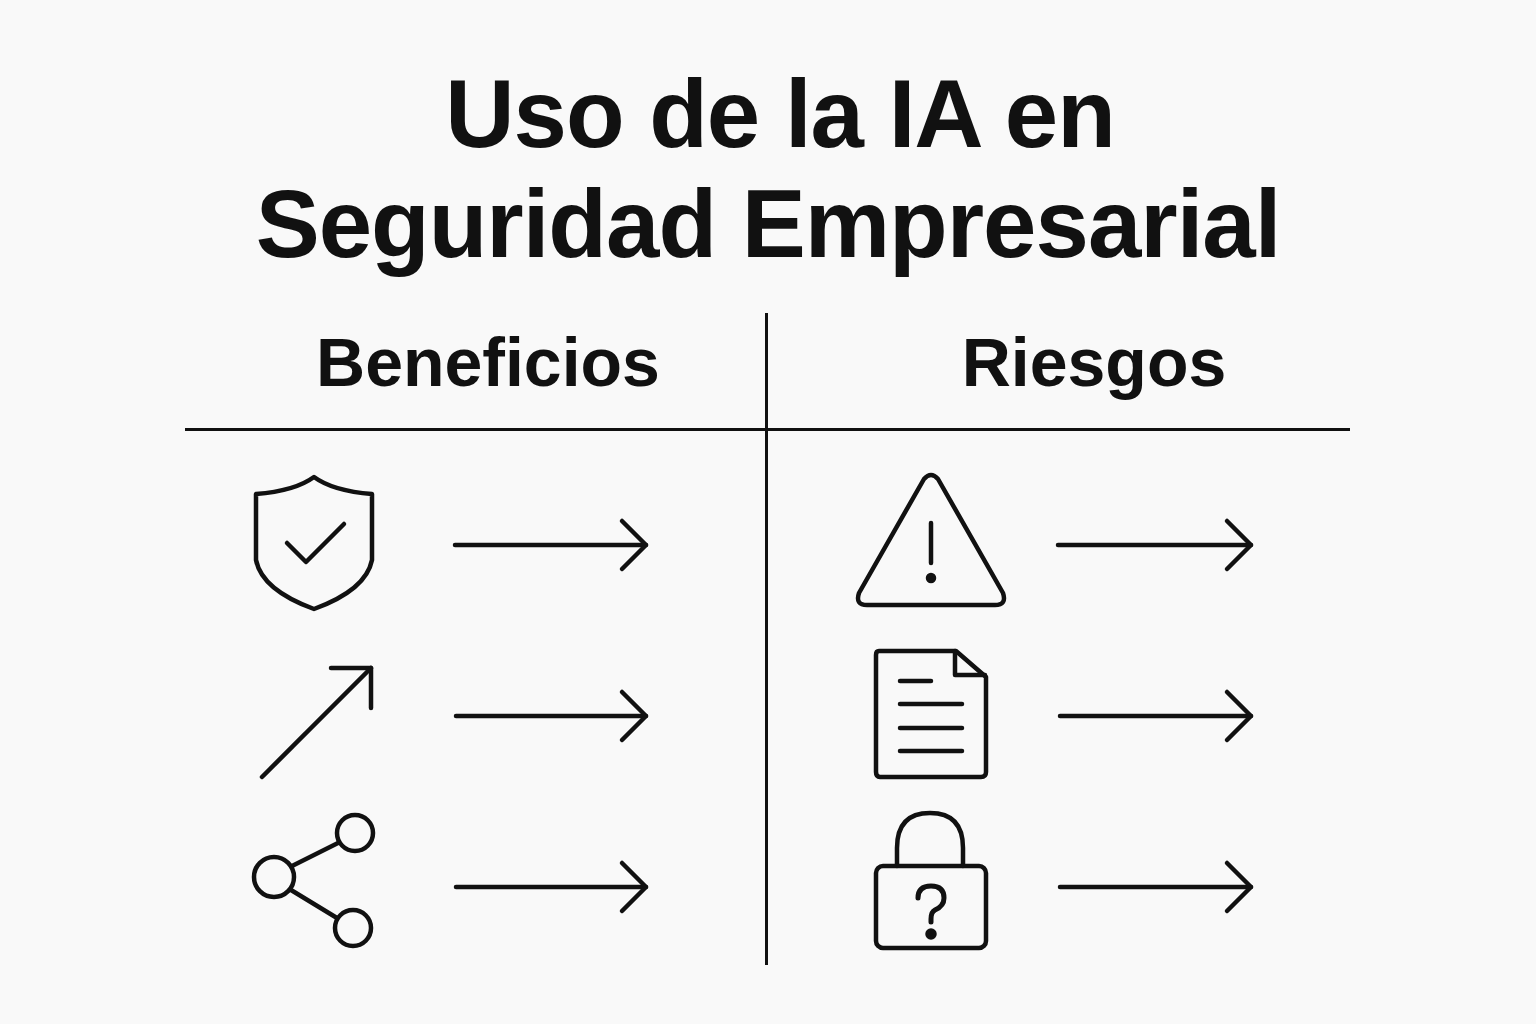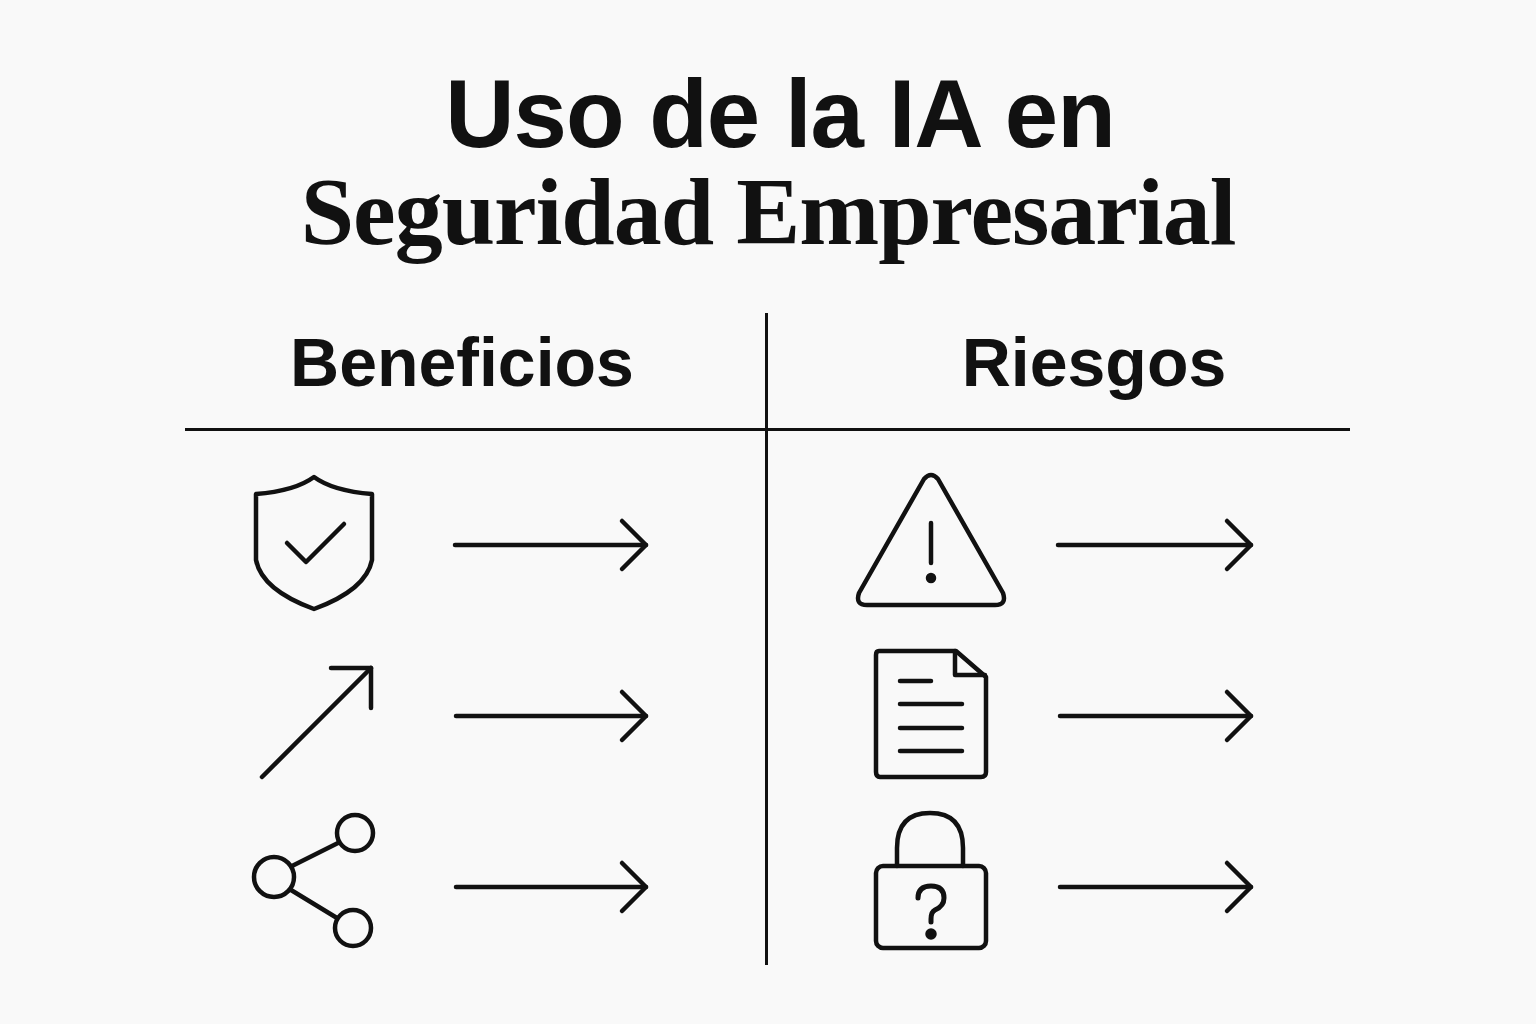--- a/index.html
+++ b/index.html
@@ -1,34 +1,34 @@
 <!DOCTYPE html>
 <html><head>
 <meta charset="utf-8">
 <style>
   html, body { margin:0; padding:0; }
   body { width:1536px; height:1024px; background:#f9f9f9; position:relative; overflow:hidden;
          font-family:"Liberation Sans", sans-serif; color:#111; }
   .title { position:absolute; left:0; width:1536px; text-align:center; font-weight:bold;
            font-size:96px; line-height:104px; letter-spacing:-1px; margin:0; }
   .t1 { top:62px;padding-left:12px; }
-  .t2 { top:160px;font-family:Liberation Serif, serif; }
+  .t2 { top:172px; }
   .col-head { position:absolute; top:322px; font-weight:bold; font-size:68px; line-height:80px; text-align:center; }
   .hline { position:absolute; left:185px; top:428px; width:1165px; height:3px; background:#111; }
   .vline { position:absolute; left:765px; top:313px; width:3px; height:652px; background:#111; }
   .icon { position:absolute; }
   svg { overflow:visible; }
 </style>
 </head>
 <body>
 
 <h1 class="title t1">Uso de la IA en</h1>
 <h1 class="title t2">Seguridad Empresarial</h1>
 
-<div class="col-head" style="left:172px;width:580px;">Beneficios</div>
+<div class="col-head" style="left:198px;width:580px;">Beneficios</div>
 <div class="col-head" style="left:803px;width:582px;">Riesgos</div>
 
 <div class="hline"></div>
 <div class="vline"></div>
 
 <svg class="icon" style="left:0;top:0;" width="1536" height="1024" viewBox="0 0 1536 1024" fill="none" stroke="#111" stroke-width="4.5" stroke-linecap="round" stroke-linejoin="round">
 
   <g>
     <path d="M314 477 Q295 491 256 494 L256 560 Q262 590 314 609 Q366 590 372 560 L372 494 Q333 491 314 477 Z"></path>
     <path d="M287 543 L306 562 L344 524"></path>

